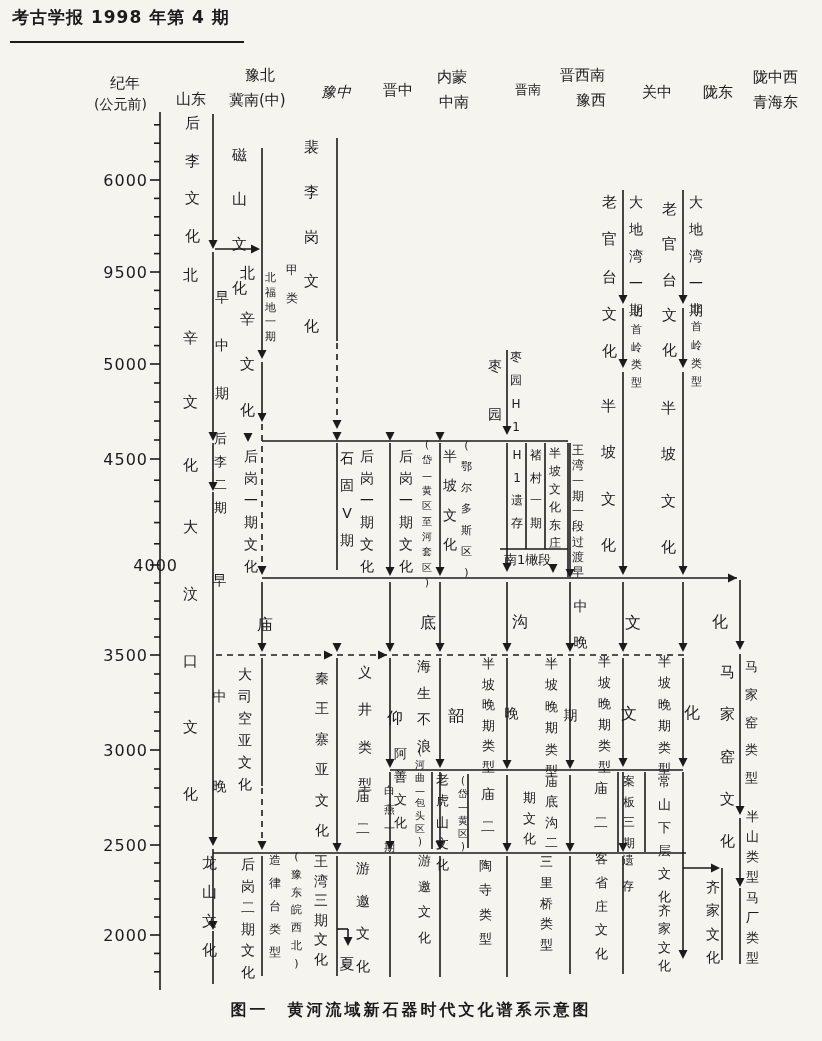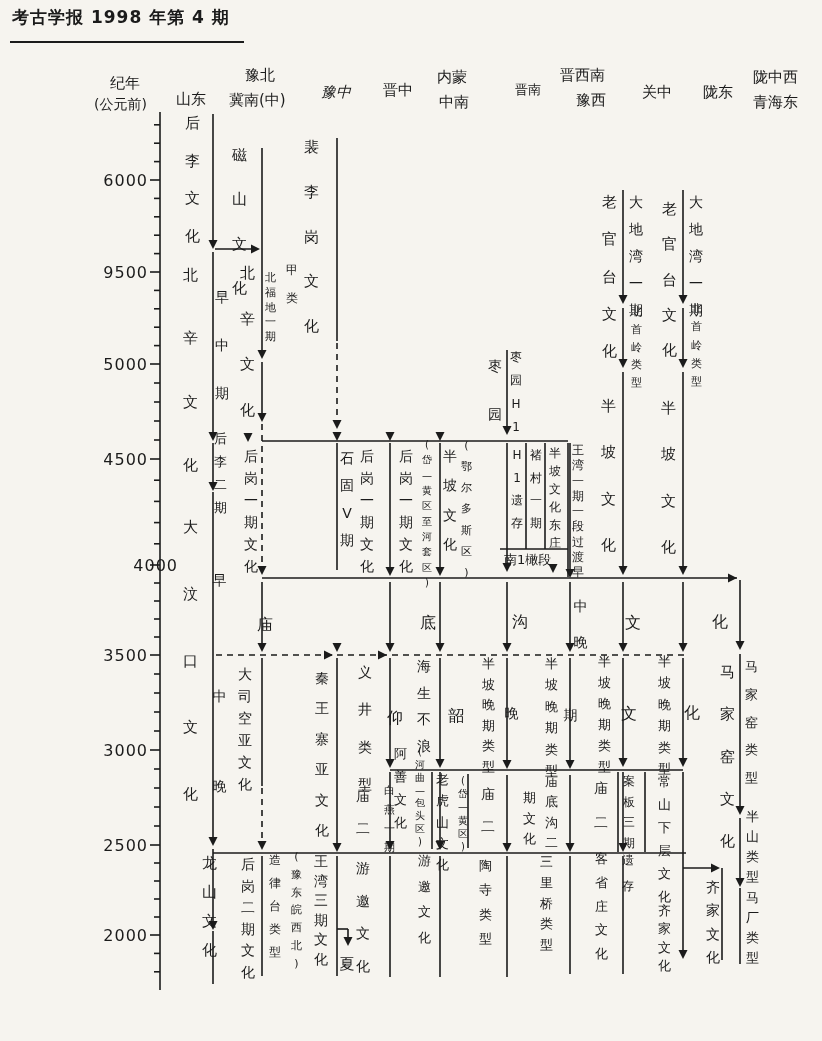--- a/index.html
+++ b/index.html
@@ -701,13 +701,14 @@
         <div class="lbl v" style="left: 512px; top: 601px; font-size: 16px;">沟</div>
         <div class="lbl v" style="left: 625px; top: 601px; font-size: 16px;">文</div>
         <div class="lbl v" style="left: 712px; top: 601px; font-size: 16px;">化</div>
         <div class="lbl v" style="left: 387px; top: 697px; font-size: 16px;">仰</div>
         <div class="lbl v" style="left: 448px; top: 694px; font-size: 16px;">韶</div>
         <div class="lbl v" style="left: 621px; top: 692px; font-size: 16px;">文</div>
         <div class="lbl v" style="left: 684px; top: 692px; font-size: 16px;">化</div>
       </div>
   </div>
 
+  <div id="caption">图一　黄河流域新石器时代文化谱系示意图</div>
 </div>
 
 </body></html>

